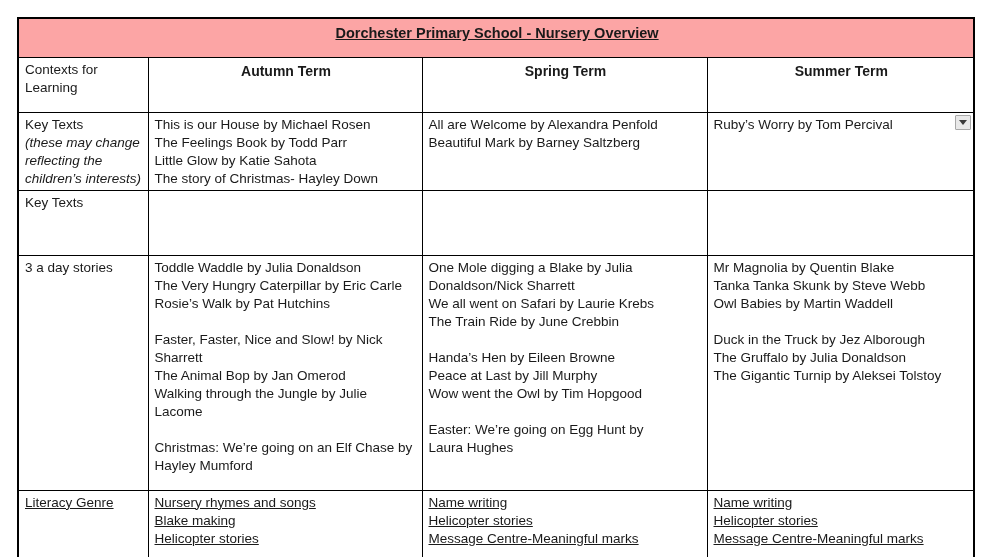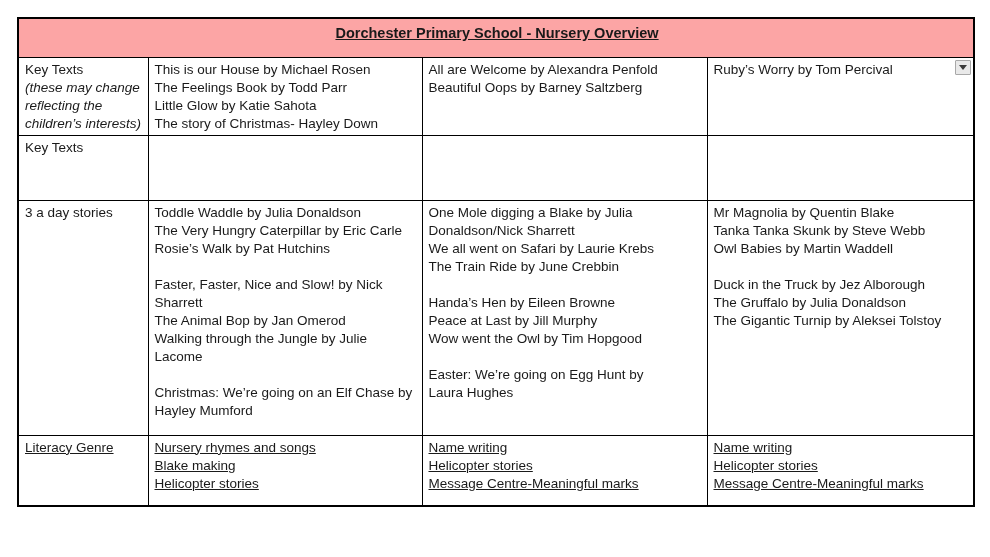--- a/index.html
+++ b/index.html
@@ -81,35 +81,41 @@
       <col style="width:267px">
     </colgroup>
 
     <tbody>
         <tr class="title-row">
       <td colspan="4" style="background:#fca5a5">
         <span class="title-text">Dorchester Primary School - Nursery Overview</span>
       </td>
     </tr>
 
+    <tr class="header-row">
+      <td class="contexts-header">Contexts for Learning</td>
+      <td class="term-header">Autumn Term</td>
+      <td class="term-header">Spring Term</td>
+      <td class="term-header">Summer Term</td>
+    </tr>
 
     <tr class="kt1">
       <td>
         <div>Key Texts</div>
         <div class="note">(these may change reflecting the children’s interests)</div>
       </td>
       <td>
             <div class="line">This is our House by Michael Rosen</div>
             <div class="line">The Feelings Book by Todd Parr</div>
             <div class="line">Little Glow by Katie Sahota</div>
             <div class="line">The story of Christmas- Hayley Down</div>
           </td>
       <td>
             <div class="line">All are Welcome by Alexandra Penfold</div>
-            <div class="line">Beautiful Oops by Barney Saltzberg</div>
+            <div class="line">Beautiful Mark by Barney Saltzberg</div>
           </td>
       <td class="rel">
         <div class="dd-btn">
               <span class="tri"></span>
             </div>
         <div>
               <div class="line">Ruby’s Worry by Tom Percival</div>
             </div>
       </td>
     </tr>

